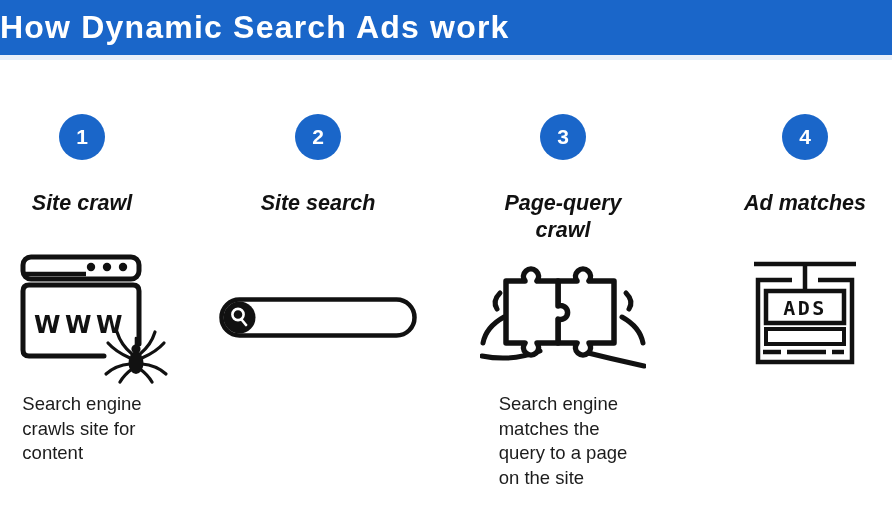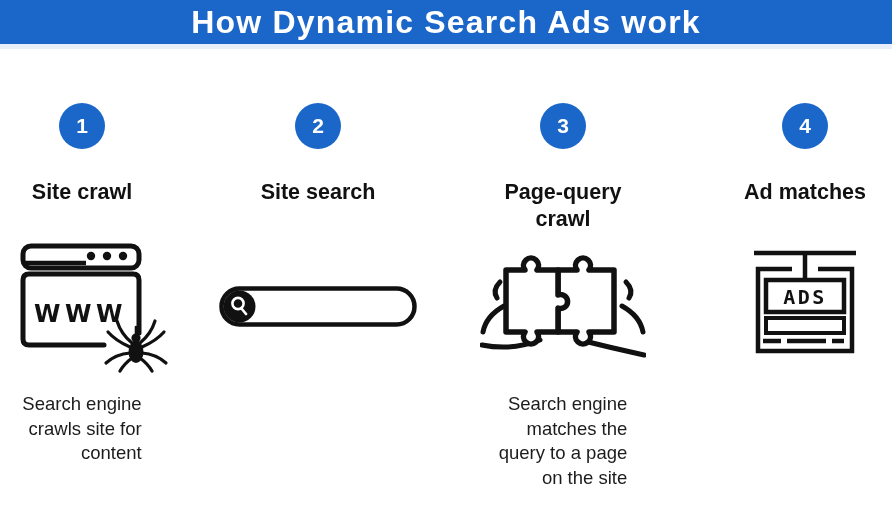--- a/index.html
+++ b/index.html
@@ -2,22 +2,22 @@
 <html><head>
 <meta charset="utf-8">
 <style>
   html,body { margin:0; padding:0; }
   body {
     width:892px; height:522px; overflow:hidden; position:relative;
     background:#ffffff;
     font-family:"Liberation Sans", sans-serif;
   }
   .banner {
-    height:44px; background:#1a66c9;
-    display:flex; align-items:center; justify-content:center;
+    height:55px; background:#1a66c9;
+    display:flex; align-items:center; 
   }
   .banner h1 {
     margin:0; color:#ffffff; font-size:32px; font-weight:800;
     letter-spacing:1.2px;
   }
   .divider { height:5px; background:#e9eff9; }
   .steps { position:relative; height:462px; }
   .step {
     position:absolute; top:0; width:220px;
     display:flex; flex-direction:column; align-items:center;
@@ -28,29 +28,29 @@
   .step-4 { left:695px; }
   .badge {
     margin-top:54px; width:46px; height:46px; border-radius:50%;
     background:#1a66c9; color:#ffffff;
     font-size:21px; font-weight:bold;
     display:flex; align-items:center; justify-content:center;
   }
   .step-title {
     margin-top:30px; height:62px;
     font-size:21.5px; font-weight:bold; color:#111111;
-    text-align:center; white-space:pre-line; line-height:1.26;
+    text-align:center; white-space:pre-line; line-height:1.26;font-style:italic;
   }
   .icon-box {
     height:132px; width:100%;
     display:flex; align-items:center; justify-content:center;
   }
   .step-desc {
-    margin-top:19px; font-size:18.5px; color:#1c1c1c;
-    text-align:right; white-space:pre-line; line-height:1.33;
+    margin-top:8px; font-size:18.5px; color:#1c1c1c;
+    text-align:left; white-space:pre-line; line-height:1.33;
   }
   svg text.www {
     font-family:"DejaVu Sans", sans-serif; font-weight:bold;
   }
   svg text.ads {
     font-family:"DejaVu Sans Mono", monospace; font-weight:bold;
   }
 </style>
 </head>
 <body>

